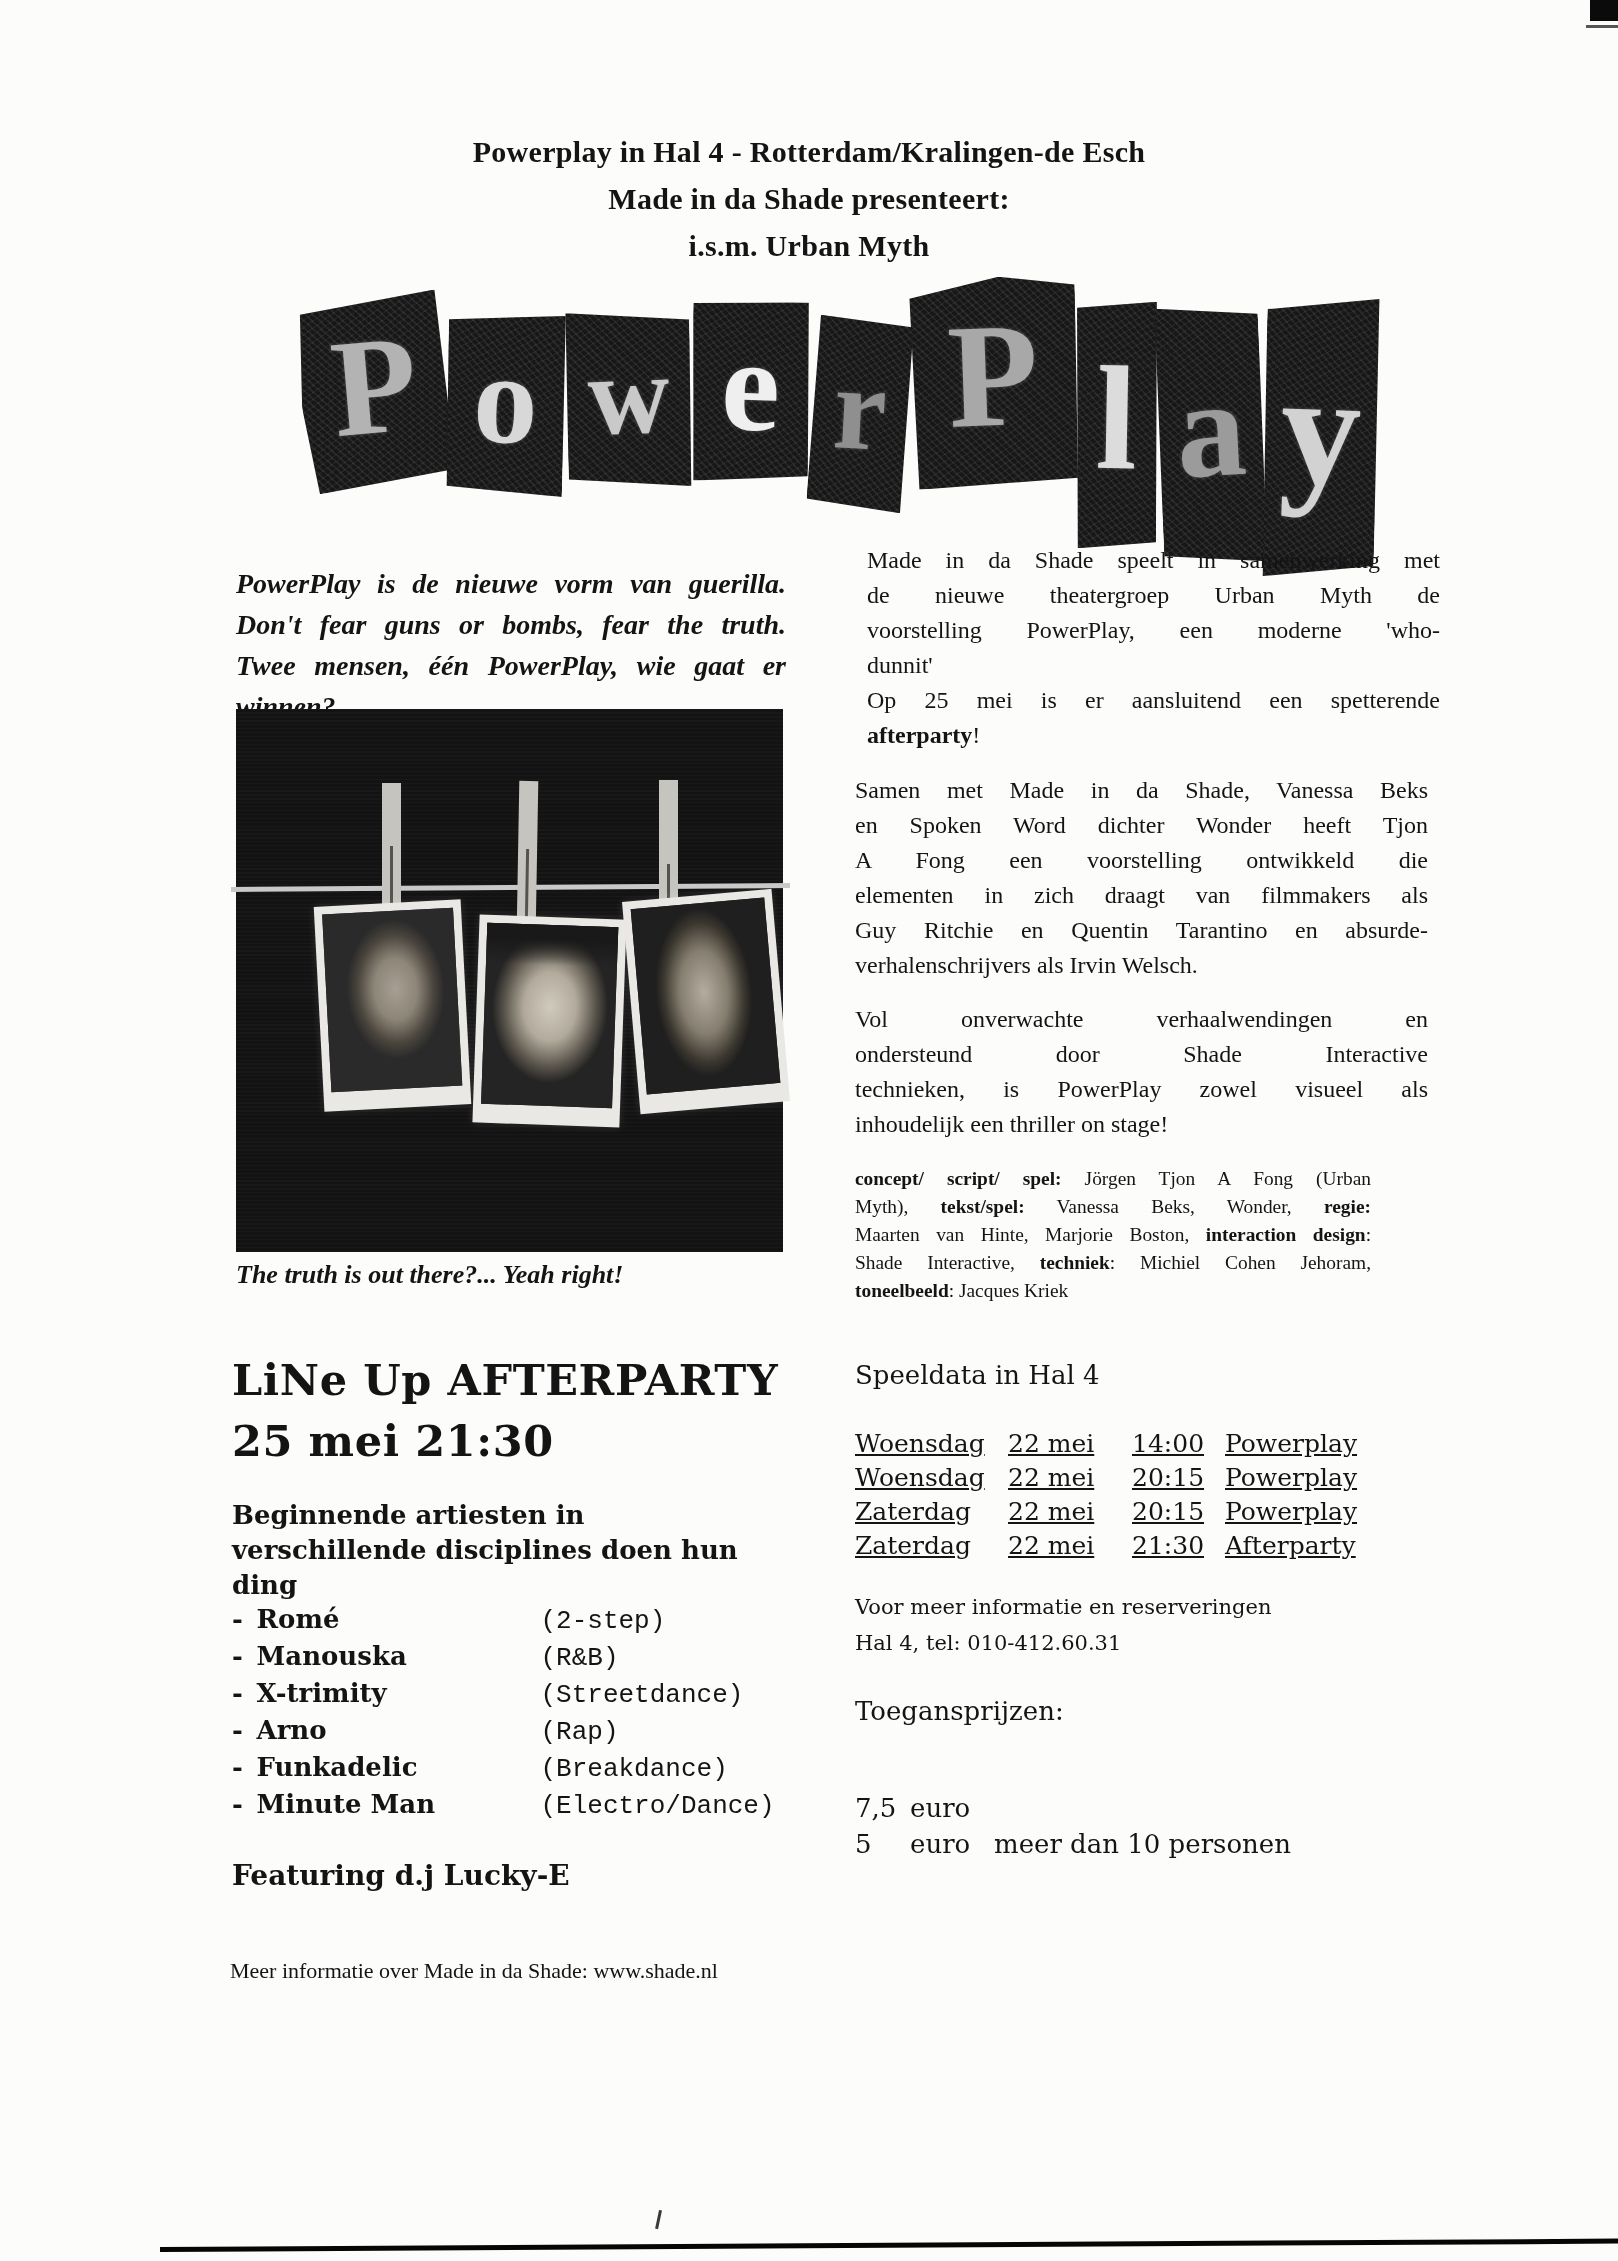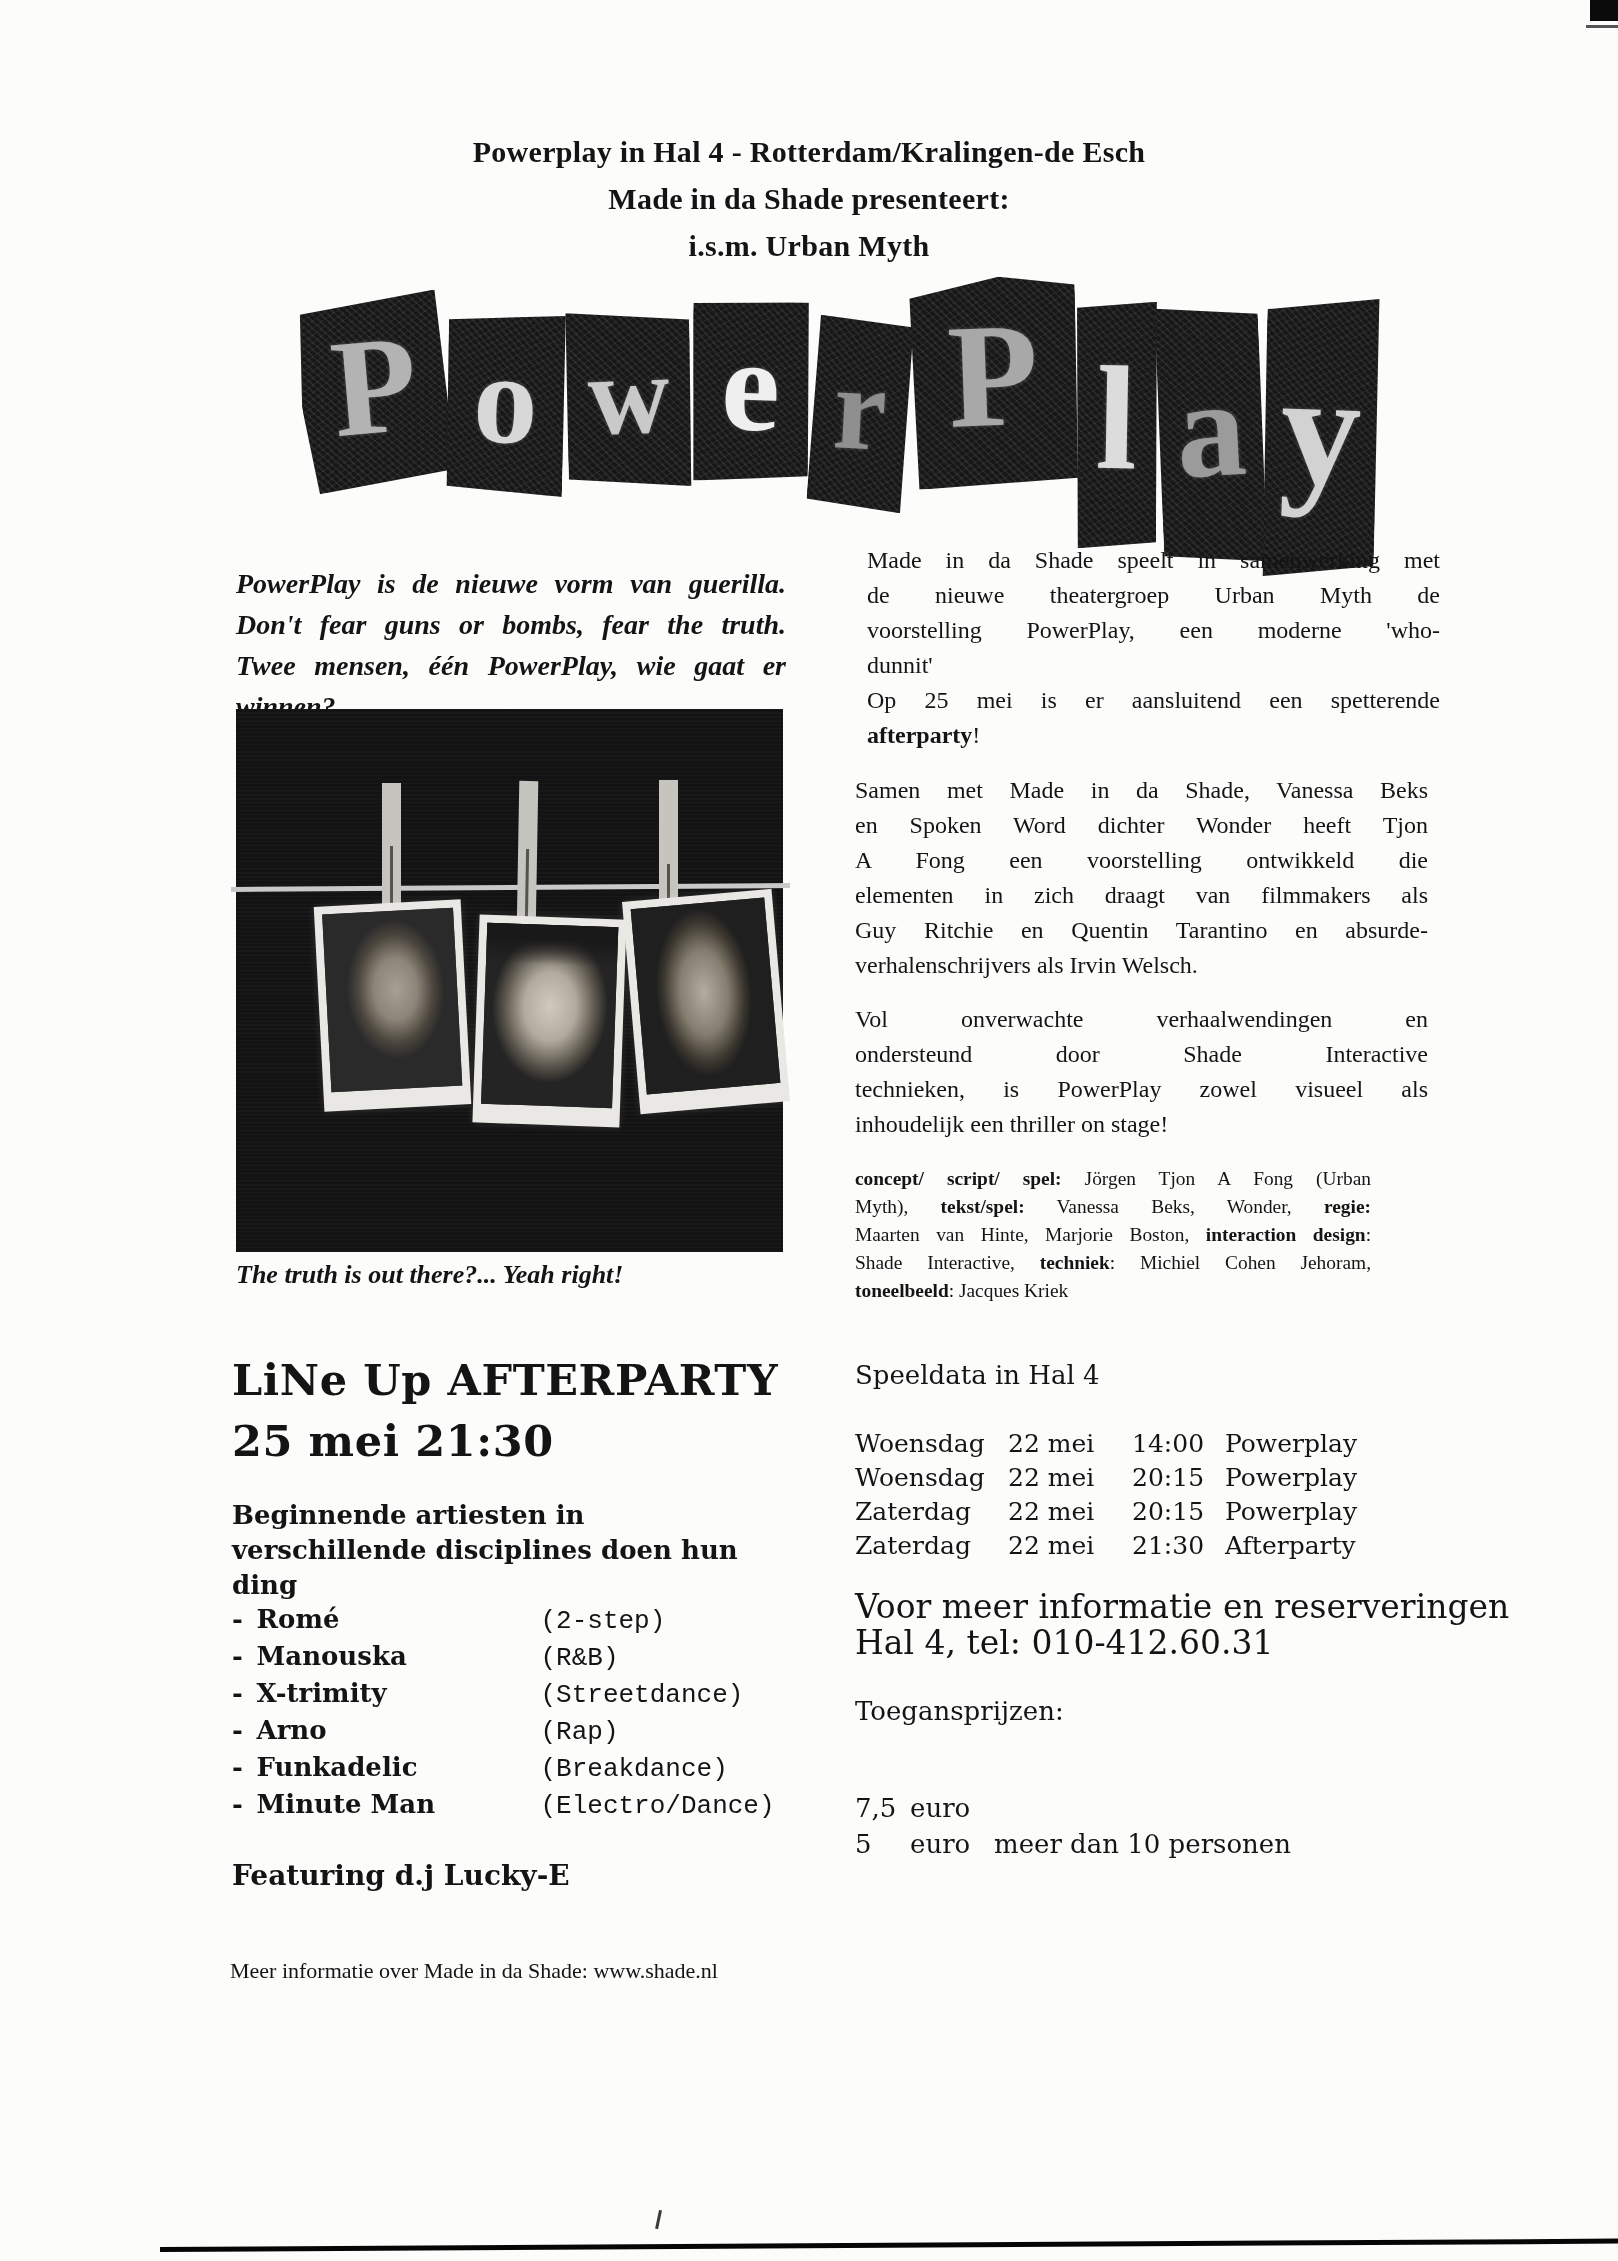--- a/index.html
+++ b/index.html
@@ -83,26 +83,26 @@
   .rcol{position:absolute;left:855px;width:573px;font-size:24px;line-height:35px;}
   .para{text-align:justify;}
   .tl{width:100%;}
   .jl{text-align-last:justify;}
   .b{font-weight:bold;}
   .p1{top:543px;margin-left:12px;}
   .p2{top:773px;}
   .p3{top:1002px;}
   .credits{top:1165px;width:516px;font-size:19.4px;line-height:28px;}
   .speeldata-title{position:absolute;left:855px;top:1360px;font-size:26px;}
-  .schedule{position:absolute;left:855px;top:1427px;font-size:25px;line-height:34px;}
+  .schedule{position:absolute;left:855px;top:1427px;font-size:25px;line-height:34px;text-decoration:underline;}
   .sched-row{display:flex;}
   .sched-day{width:153px;}
   .sched-date{width:124px;}
   .sched-time{width:93px;}
-  .info{position:absolute;left:855px;top:1589px;font-size:33px;line-height:36px;}
+  .info{position:absolute;left:855px;top:1589px;font-size:21px;line-height:36px;}
   .tickets-label{position:absolute;left:855px;top:1696px;font-size:26px;}
   .prices{position:absolute;left:855px;top:1746px;font-size:26px;line-height:36px;margin-top:44px;}
   .price-row{display:flex;}
   .price-amount{width:55px;}
   .price-unit{width:84px;}
 </style>
 </head>
 <body>
 
 <div class="page">

